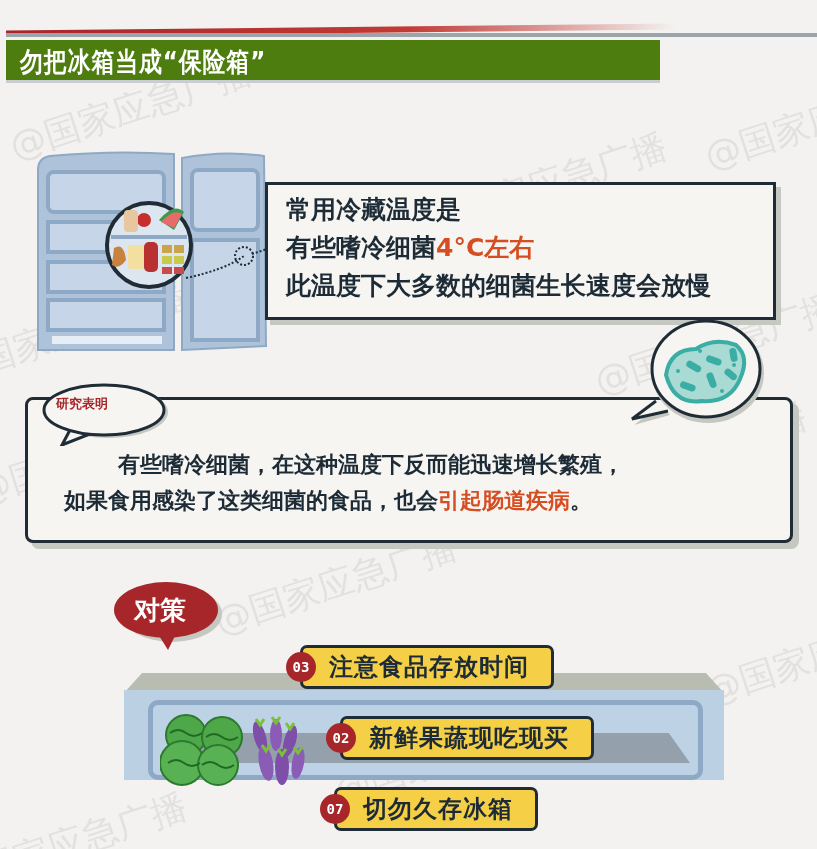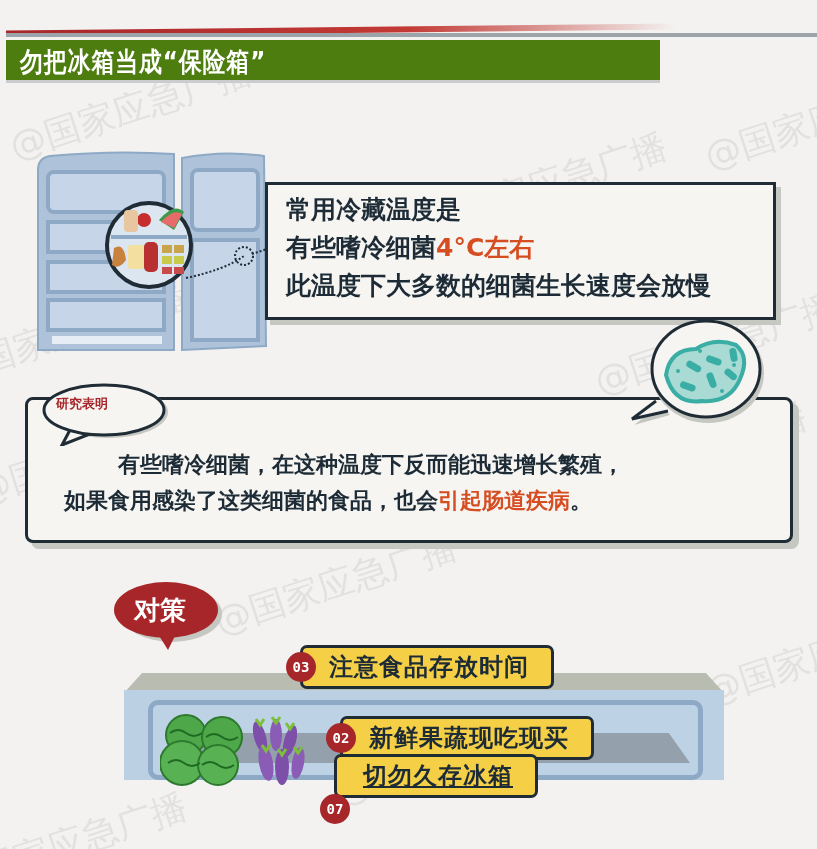--- a/index.html
+++ b/index.html
@@ -180,16 +180,16 @@
 <div class="tip" style="left:300px;top:645px;">
   <span class="tip-label">注意食品存放时间</span>
 </div>
 <div class="tip-badge" style="left:286px;top:652px;">03</div>
 
 <div class="tip" style="left:340px;top:716px;">
   <span class="tip-label">新鲜果蔬现吃现买</span>
 </div>
 <div class="tip-badge" style="left:326px;top:723px;">02</div>
 
-<div class="tip" style="left:334px;top:754px;text-decoration:underline;">
+<div class="tip" style="left:334px;top:787px;">
   <span class="tip-label">切勿久存冰箱</span>
 </div>
 <div class="tip-badge" style="left:320px;top:794px;">07</div>
 
 </body></html>

